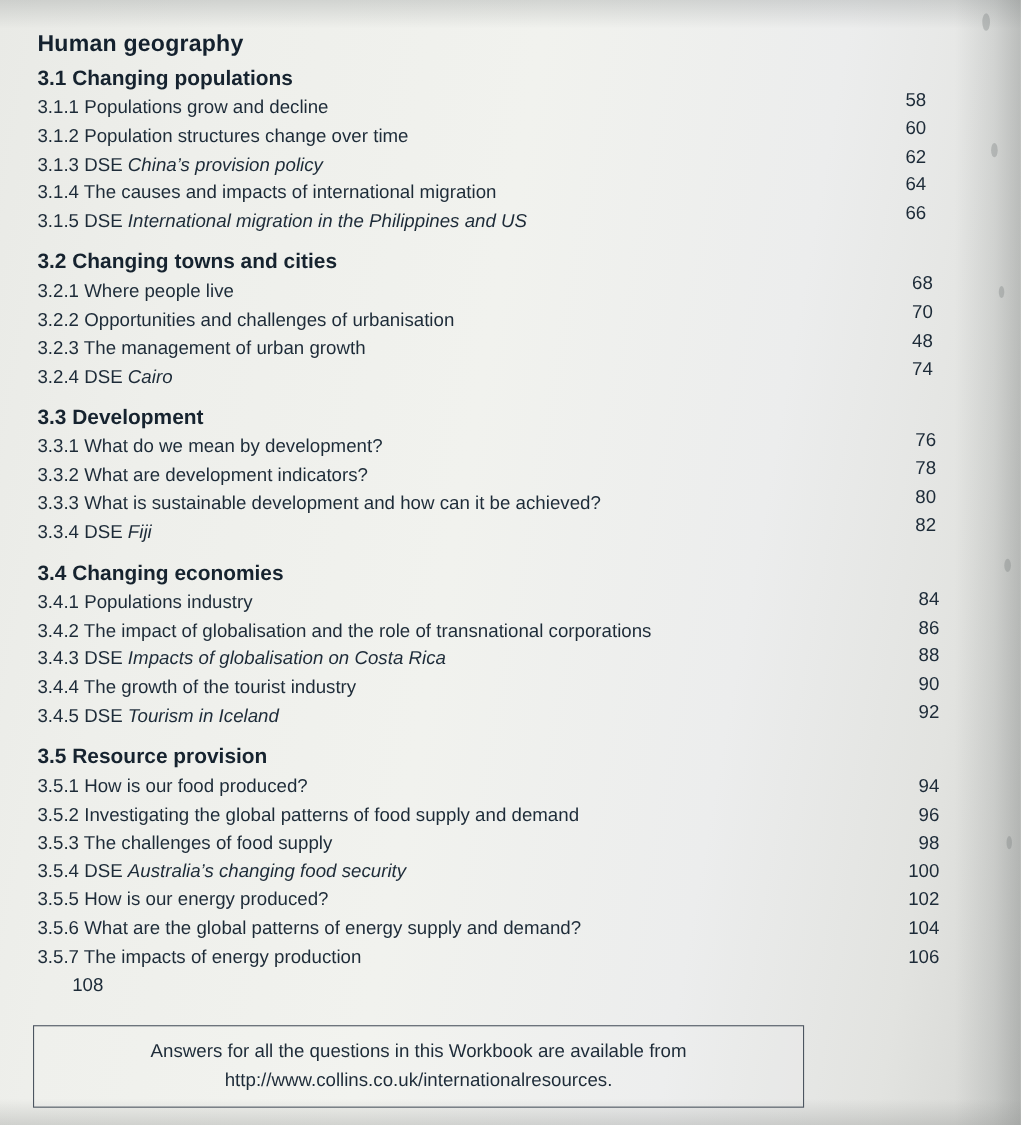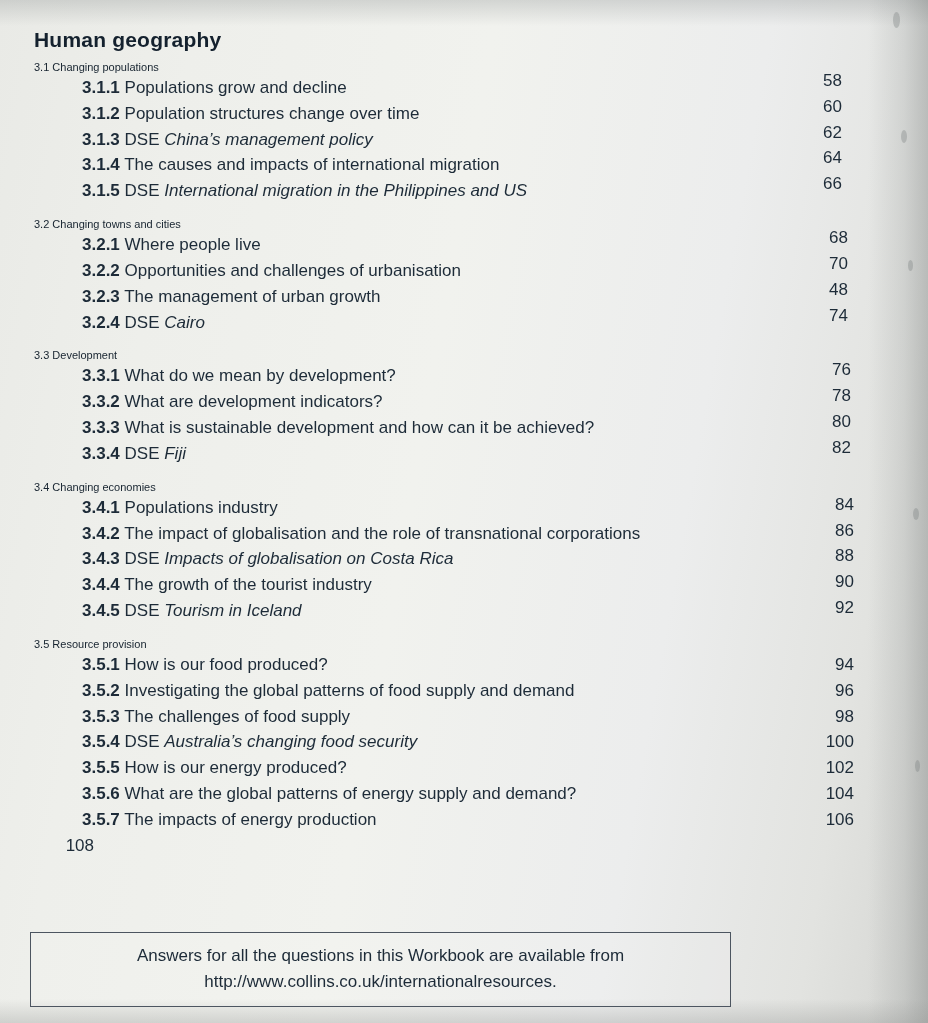--- a/index.html
+++ b/index.html
@@ -52,40 +52,39 @@
     font-size: 21px;
     font-weight: bold;
     color: #14212e;
     letter-spacing: 0.2px;
     margin-bottom: 9px;
   }
   .section {
     margin-bottom: 14px;
   }
   .section-heading {
-    font-size: 11px;
-    font-weight: normal;
+    font-size: 19px;
+    font-weight: bold;
     color: #16232f;
     margin-bottom: 2px;
   }
   .entry {
     position: relative;
     display: flex;
     align-items: baseline;
     justify-content: space-between;
     font-size: 17px;
     color: #1d2b38;
     line-height: 1.52;
   }
   .entry-label {
     white-space: nowrap;
   }
   .entry .num {
-    font-weight: bold;
-    margin-left: 48px;
+    font-weight: normal;
   }
   .entry .dse {
   }
   .entry .ttl-italic {
     font-style: italic;
   }
   .entry-page {
     font-size: 17px;
     color: #1d2b38;
     text-align: right;
@@ -149,21 +148,21 @@
         <span>Populations grow and decline</span></span>
         <span class="entry-page">58</span>
       </div>
       <div class="entry">
         <span class="entry-label"><span class="num">3.1.2</span>
         <span>Population structures change over time</span></span>
         <span class="entry-page">60</span>
       </div>
       <div class="entry">
         <span class="entry-label"><span class="num">3.1.3</span>
-        <span class="dse">DSE </span><span class="ttl-italic">China’s management policy</span></span>
+        <span class="dse">DSE </span><span class="ttl-italic">China’s provision policy</span></span>
         <span class="entry-page">62</span>
       </div>
       <div class="entry">
         <span class="entry-label"><span class="num">3.1.4</span>
         <span>The causes and impacts of international migration</span></span>
         <span class="entry-page">64</span>
       </div>
       <div class="entry">
         <span class="entry-label"><span class="num">3.1.5</span>
         <span class="dse">DSE </span><span class="ttl-italic">International migration in the Philippines and US</span></span>

